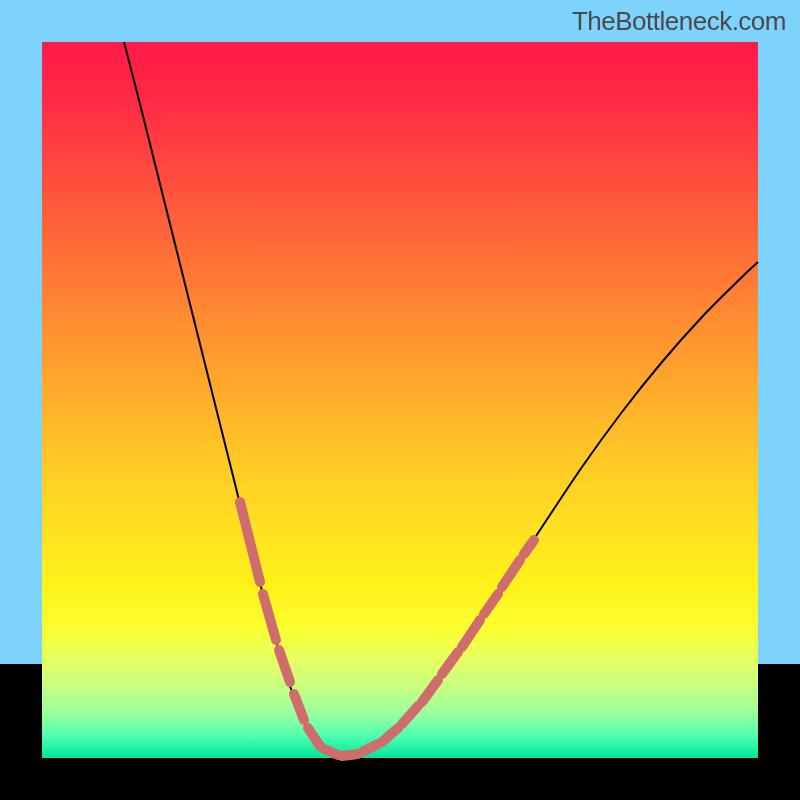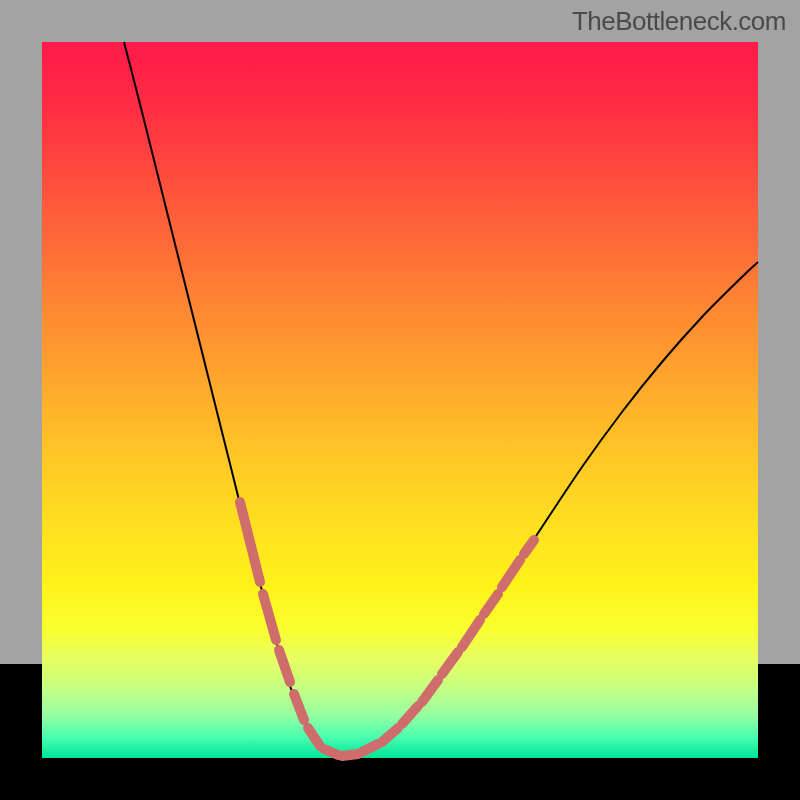--- a/index.html
+++ b/index.html
@@ -8,21 +8,21 @@
     width: 800px;
     height: 800px;
     background: #000;
     font-family: Arial, Helvetica, sans-serif;
     overflow: hidden;
   }
   .frame {
     position: absolute;
     left: 0; top: 0;
     width: 800px; height: 664px;
-    background: #a3a3a3;
+    background: #7dd3fc;
   }
   .plot {
     position: absolute;
     left: 42px;
     top: 42px;
     width: 716px;
     height: 716px;
     background: linear-gradient(to bottom,
       #ff1a4a 0%,
       #ff2a44 8%,

